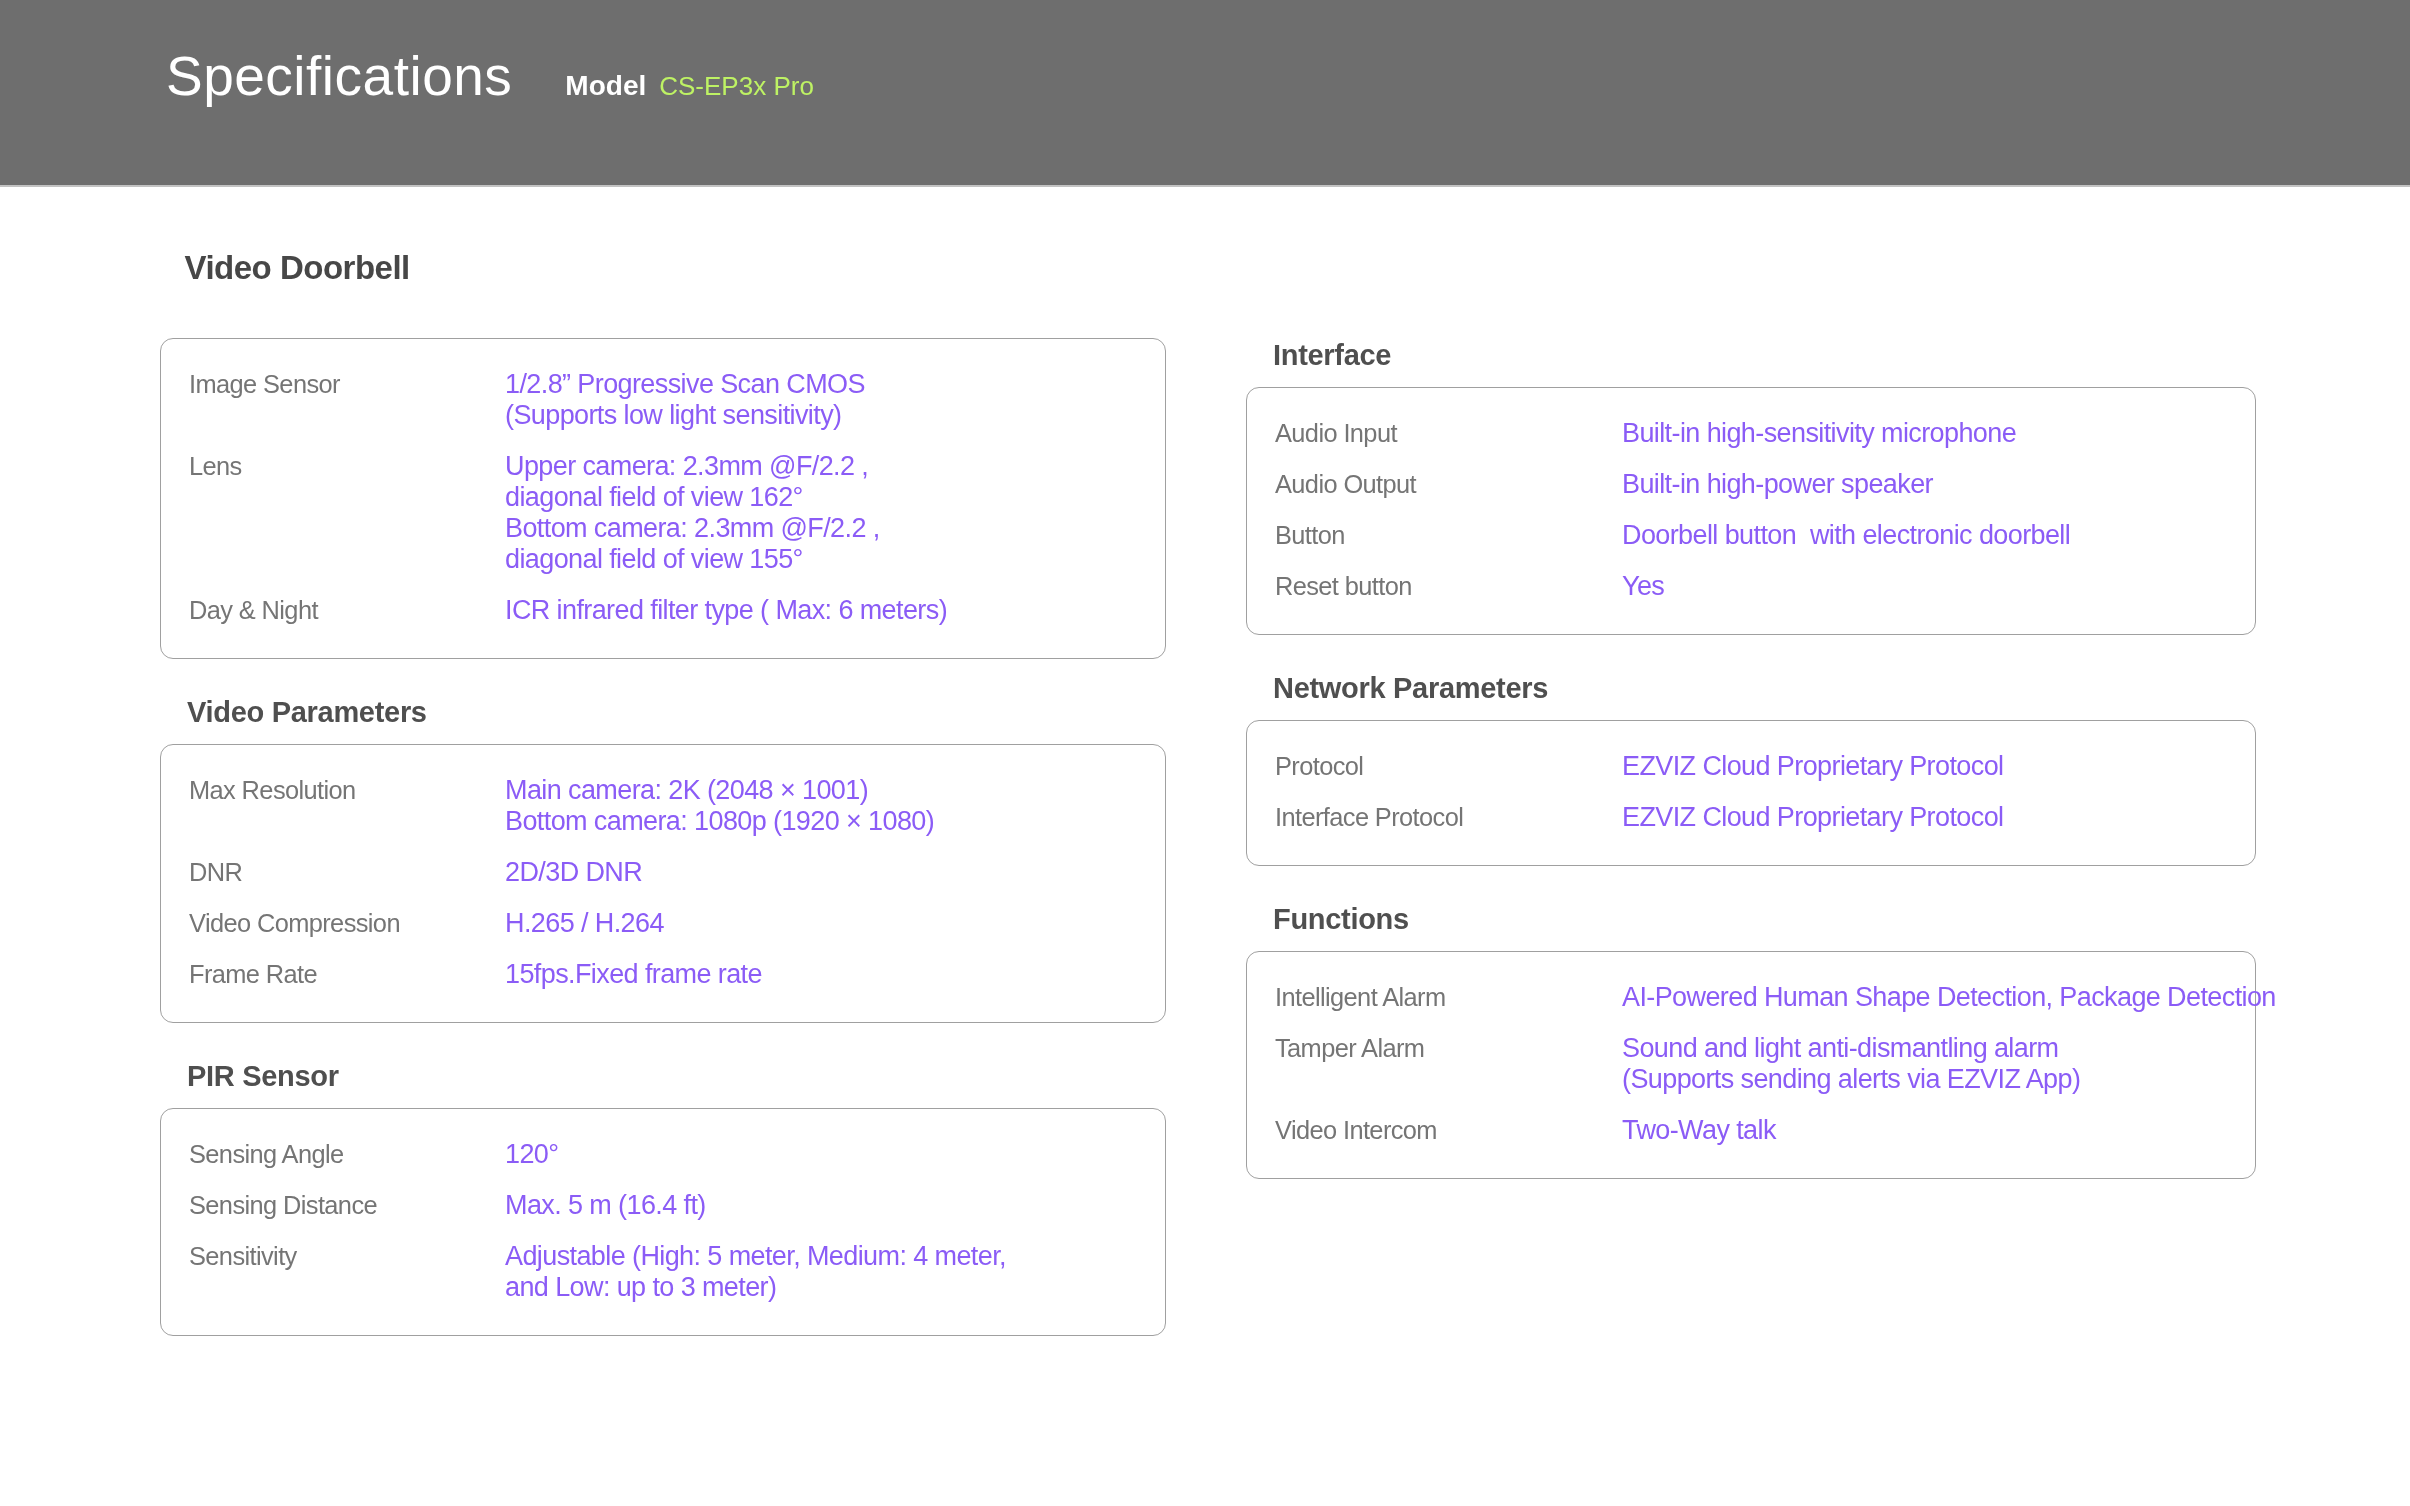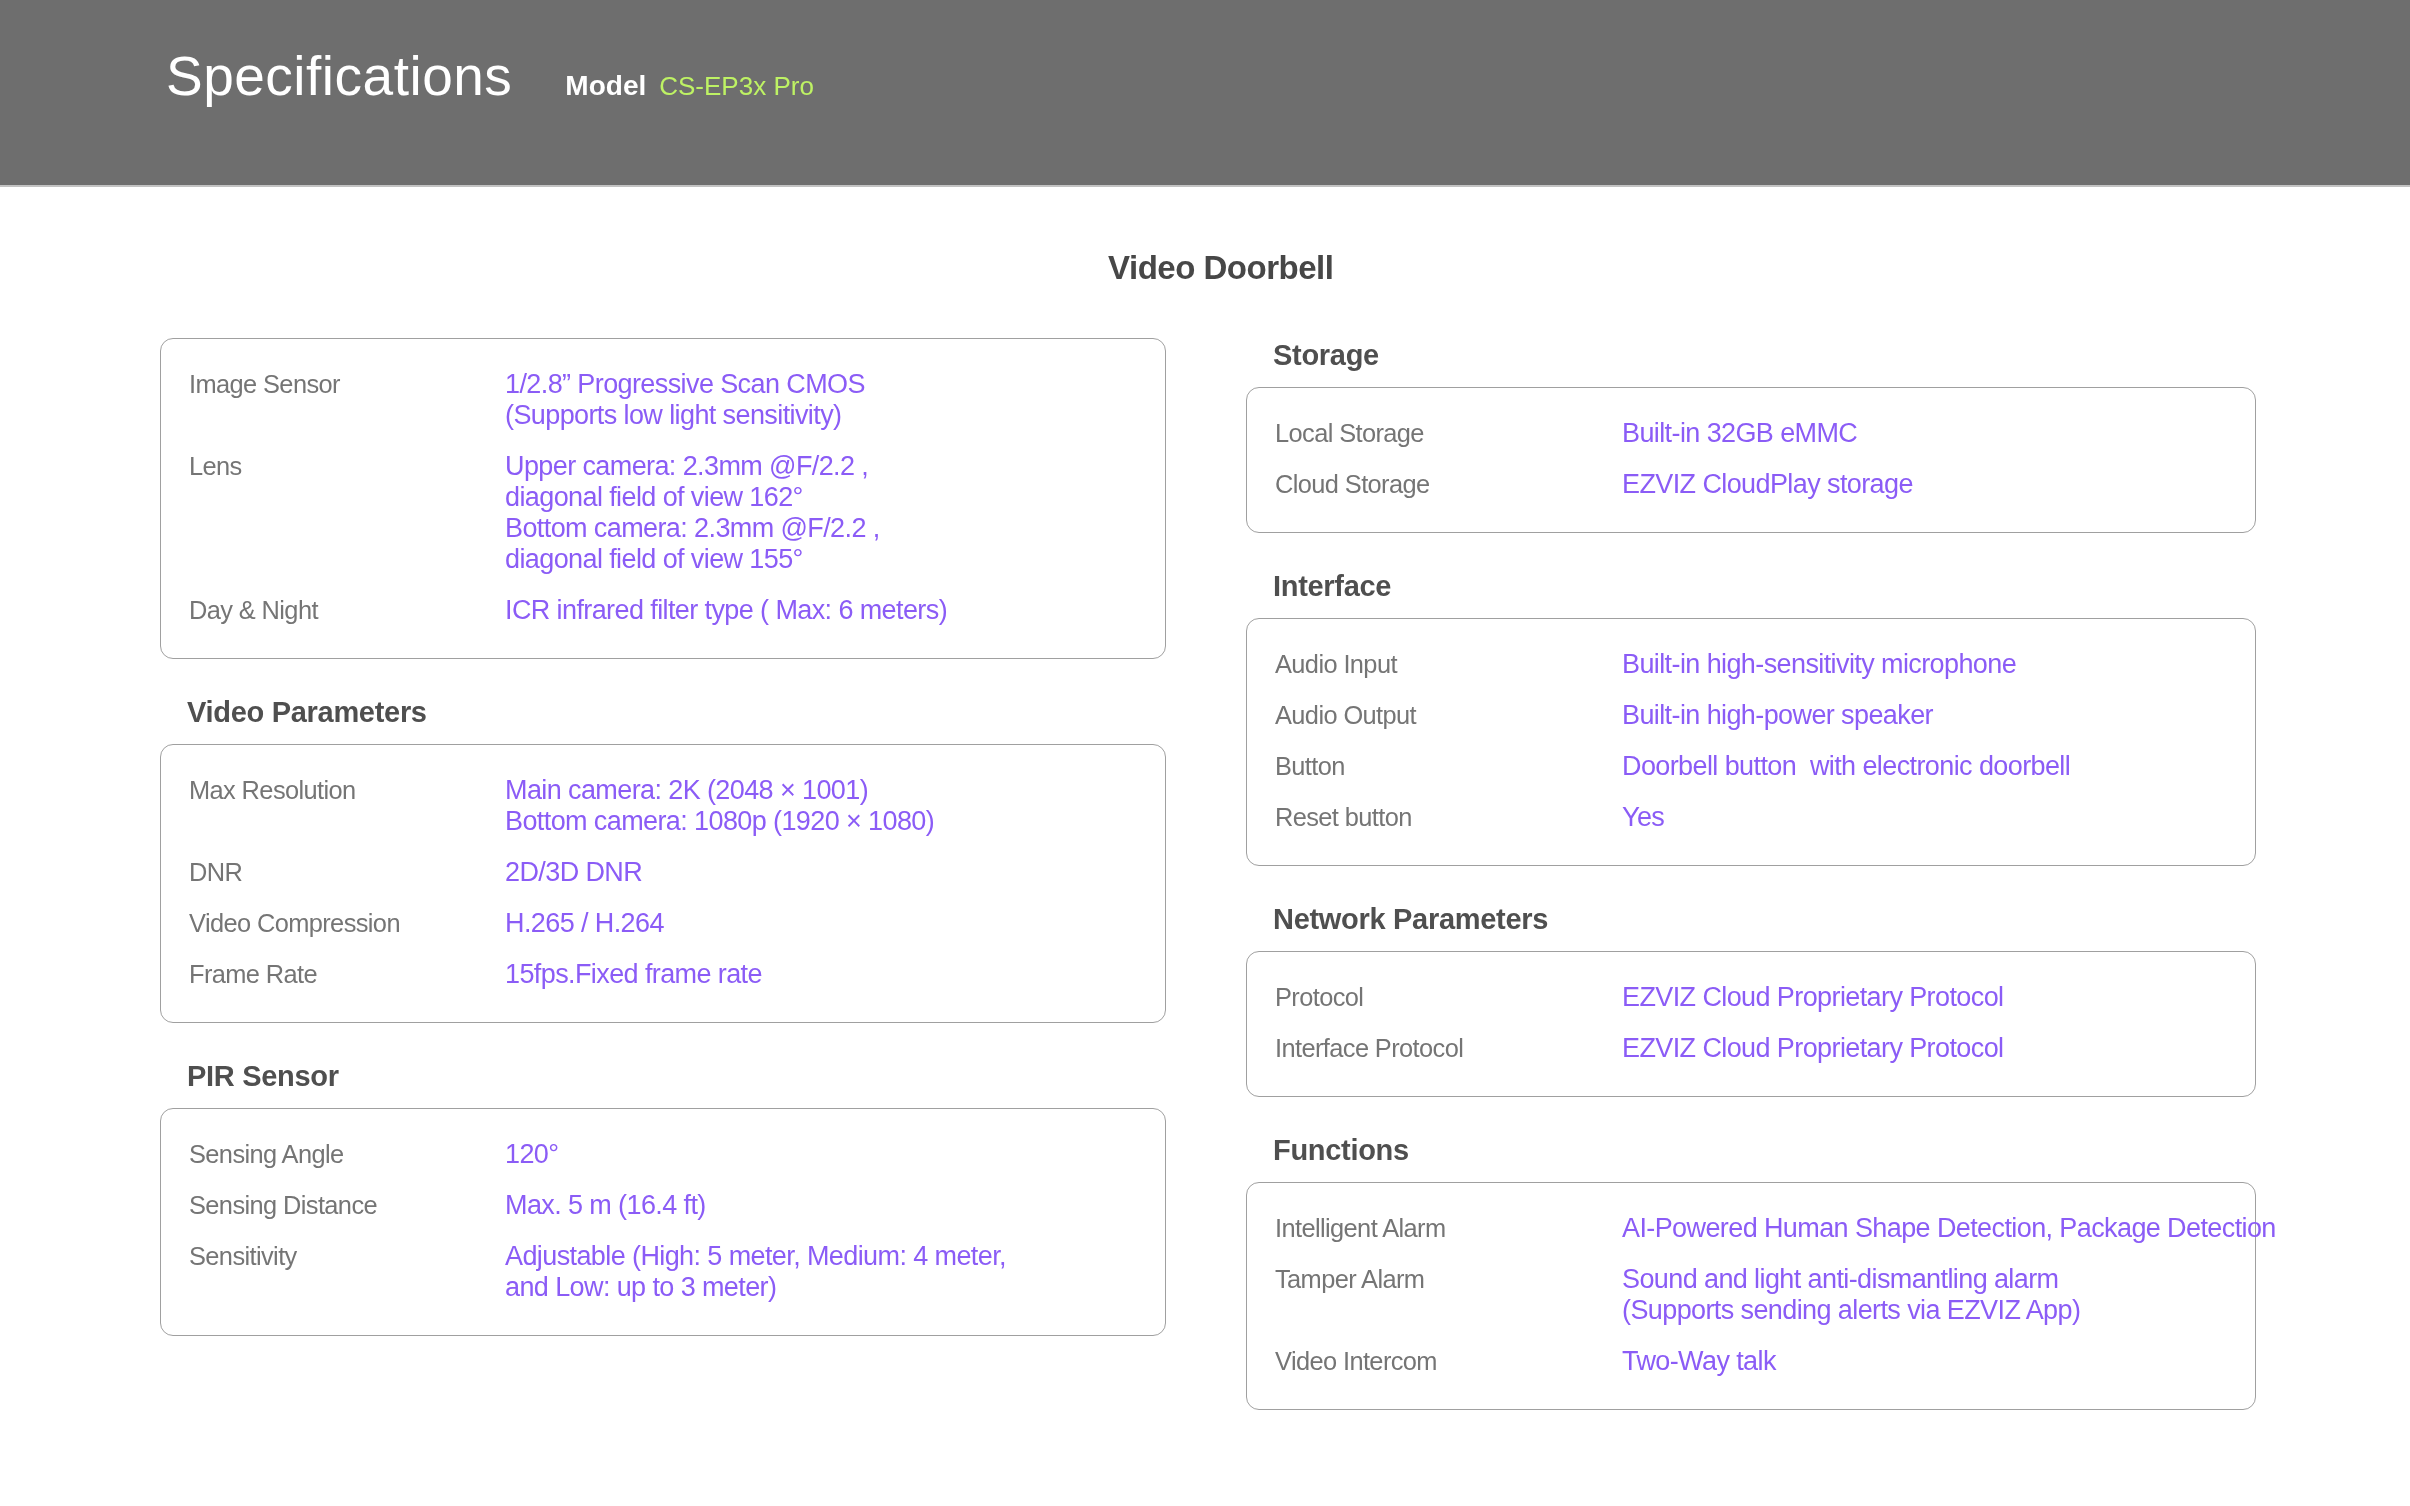--- a/index.html
+++ b/index.html
@@ -25,21 +25,20 @@
   .model-group { display: flex; align-items: baseline; gap: 13px; }
   .model-label { font-size: 28px; font-weight: 700; color: #ffffff; }
   .model-value { font-size: 26px; font-weight: 400; color: #bef264; }
 
   
   .content { padding: 62px 154px 0 160px; }
   .doc-title {
     font-size: 33px; font-weight: 700; color: #474747;
     letter-spacing: -0.5px; line-height: 38px;
     margin: 0 0 51px 24.5px;
-    text-align: center;
   }
   .columns { display: flex; gap: 80px; align-items: flex-start; }
   .col { display: flex; flex-direction: column; flex: none; }
   .col-left { width: 1006px; }
   .col-right { width: 1010px; }
 
   .section-heading {
     font-size: 29px; font-weight: 600; color: #4f4f4f;
     letter-spacing: -0.3px; line-height: 34px;
     margin: 36px 0 15px 27px;
@@ -147,33 +146,20 @@
             <div class="spec-value">Adjustable (High: 5 meter, Medium: 4 meter,
 and Low: up to 3 meter)</div>
           </div>
         </div>
       </div>
 
     </div>
 
     <div class="col col-right">
 
-      <div class="section">
-        <div class="section-heading">Storage</div>
-        <div class="spec-card">
-          <div class="spec-row">
-            <div class="spec-label">Local Storage</div>
-            <div class="spec-value">Built-in 32GB eMMC</div>
-          </div>
-          <div class="spec-row">
-            <div class="spec-label">Cloud Storage</div>
-            <div class="spec-value">EZVIZ CloudPlay storage</div>
-          </div>
-        </div>
-      </div>
 
       <div class="section">
         <div class="section-heading">Interface</div>
         <div class="spec-card">
           <div class="spec-row">
             <div class="spec-label">Audio Input</div>
             <div class="spec-value">Built-in high-sensitivity microphone</div>
           </div>
           <div class="spec-row">
             <div class="spec-label">Audio Output</div>

